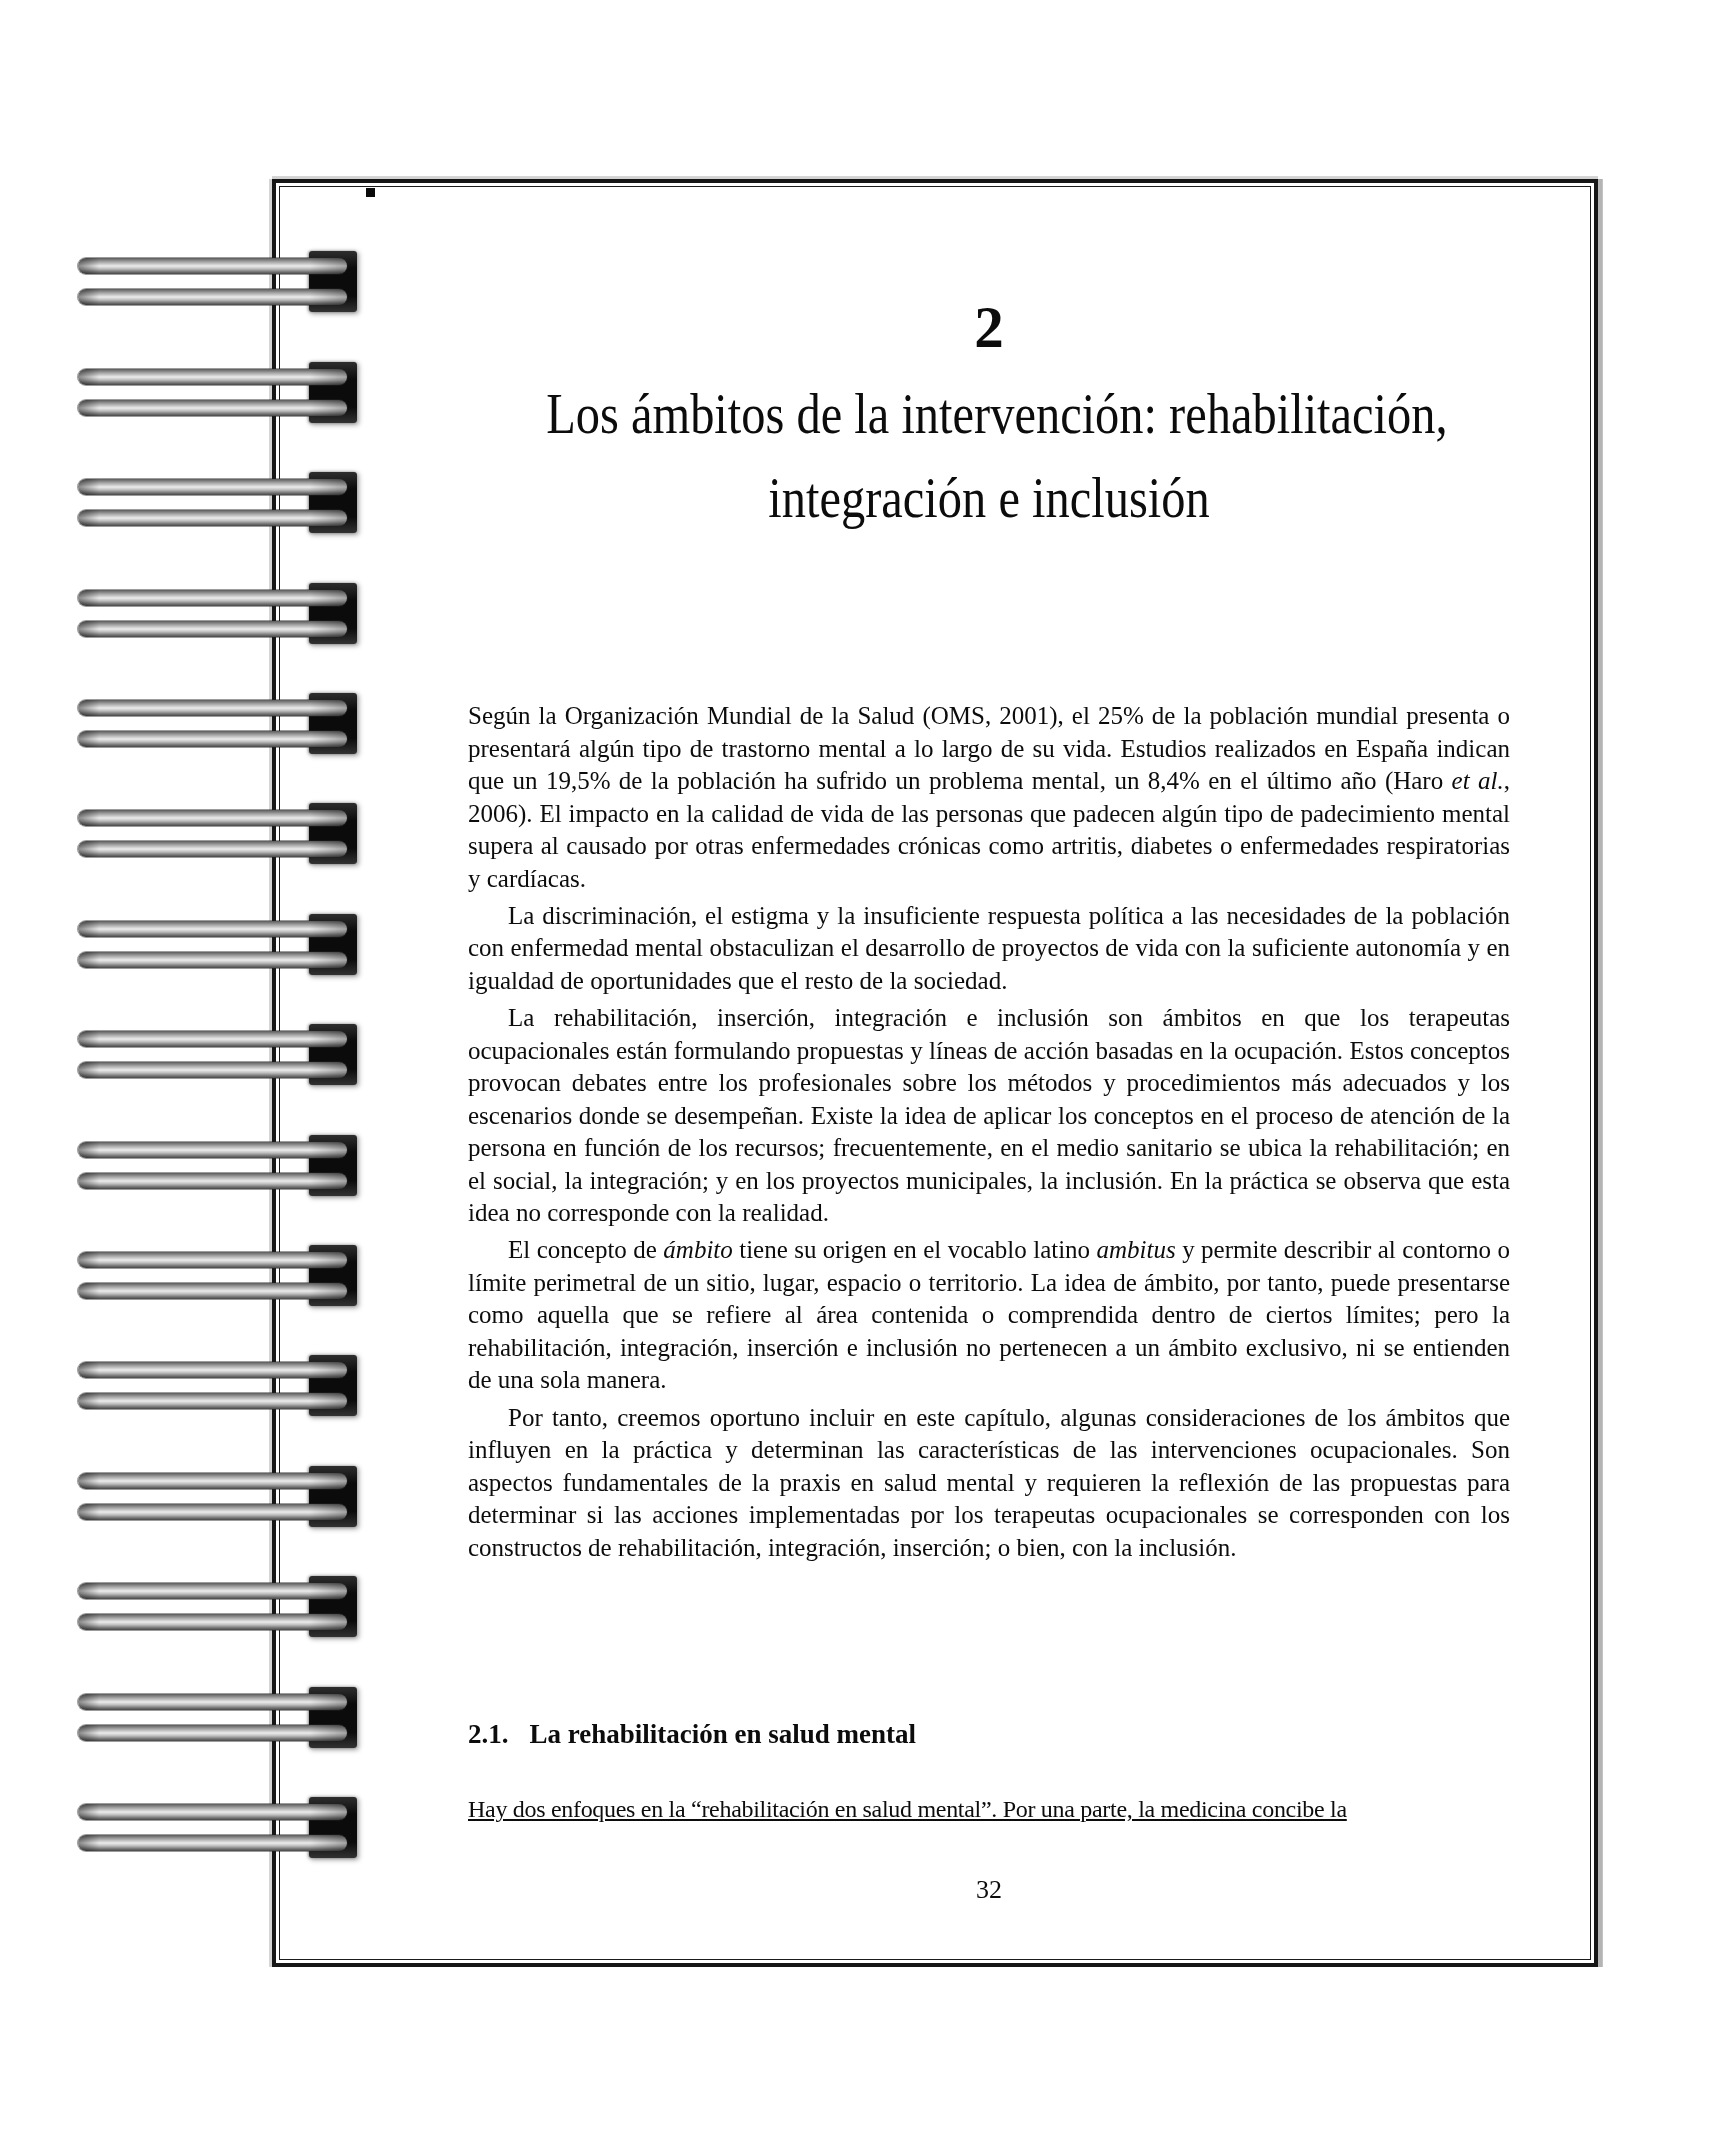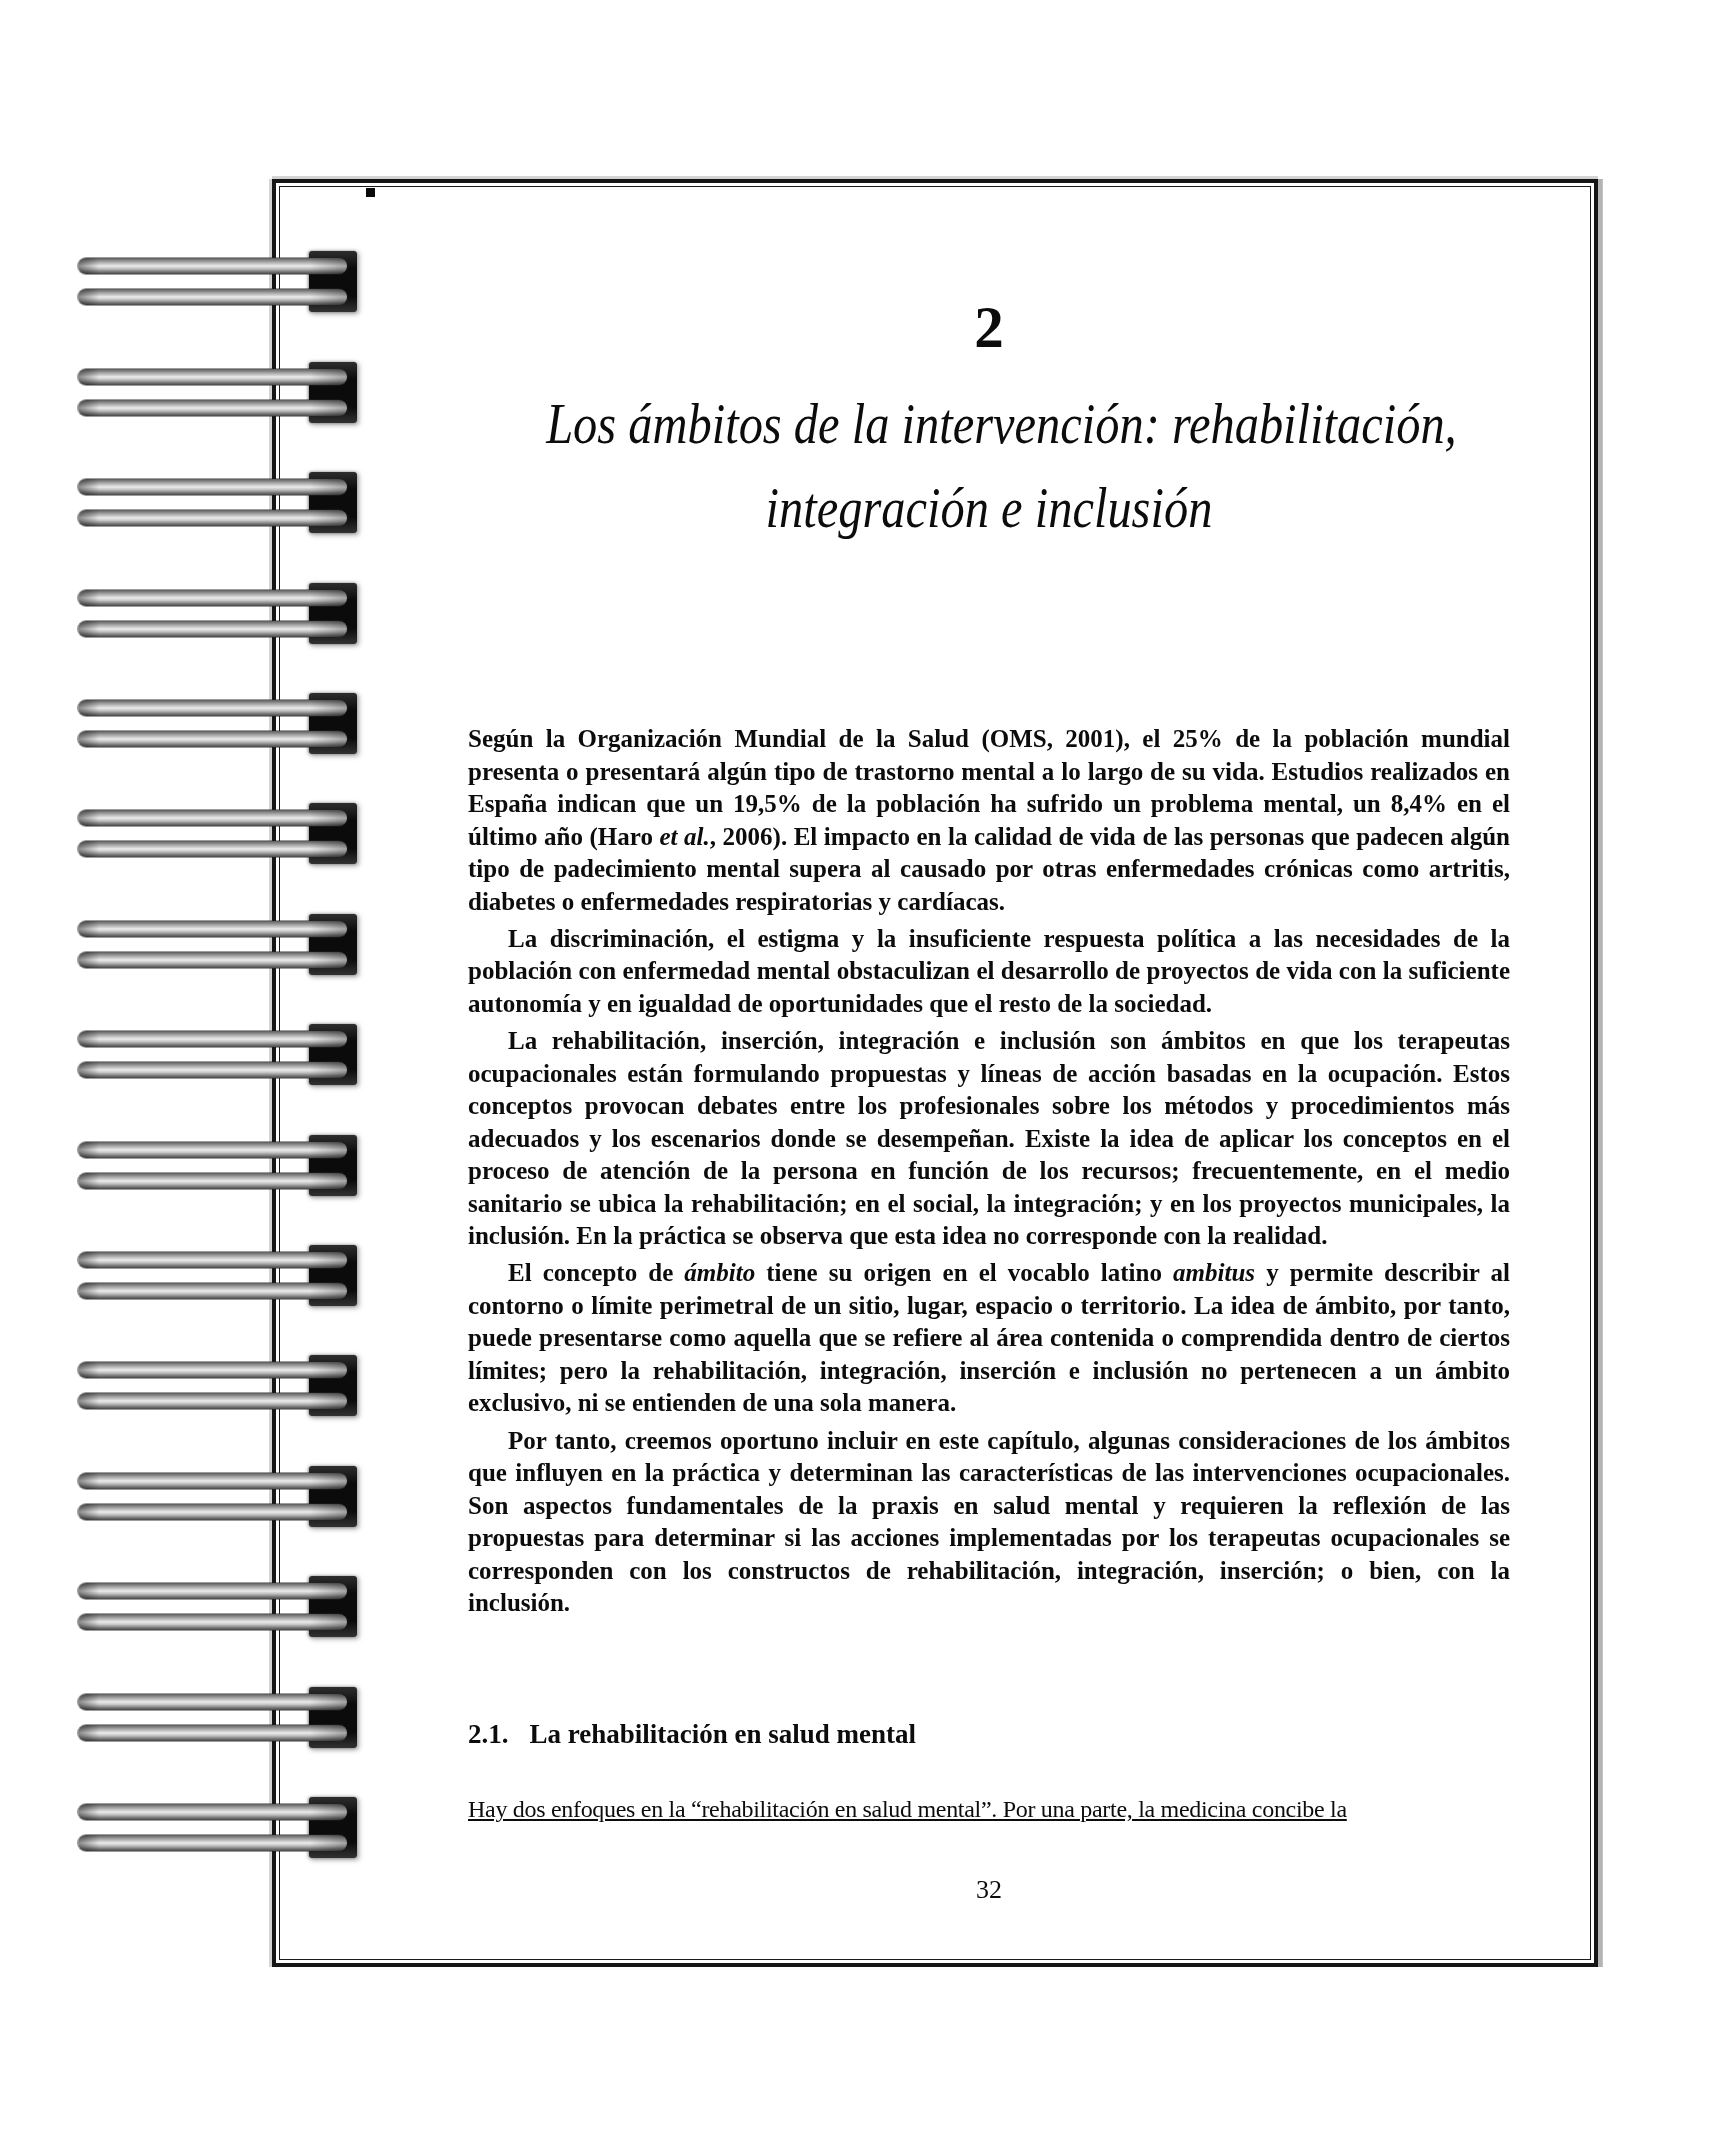--- a/index.html
+++ b/index.html
@@ -87,44 +87,42 @@
     top: 298px;
     left: 0;
     width: 100%;
     text-align: center;
     font-size: 59px;
     line-height: 59px;
     font-weight: bold;
   }
   .chapter-title {
     position: absolute;
-    top: 382px;
+    top: 372px;
     left: 0;
     width: 100%;
-    font-style: italic;
     font-size: 57px;
     line-height: 84px;
     font-weight: normal;
     margin: 0;
   }
   .chapter-title .t-line {
     text-align: center;
     white-space: nowrap;
     transform: scaleX(0.85);
     transform-origin: 50% 50%;
   }
   .body-text {
     position: absolute;
-    top: 723px;
+    top: 700px;
     left: 0;
     width: 1042px;
     font-size: 25px;
     line-height: 32.5px;
     text-align: justify;
-    font-weight: bold;
   }
   .body-text p { margin: 0 0 4.8px 0; }
   .body-text p.indent { text-indent: 40px; }
   .it { font-style: italic; }
   .section-heading {
     position: absolute;
     top: 1718px;
     left: 0;
     margin: 0;
     font-size: 27px;

